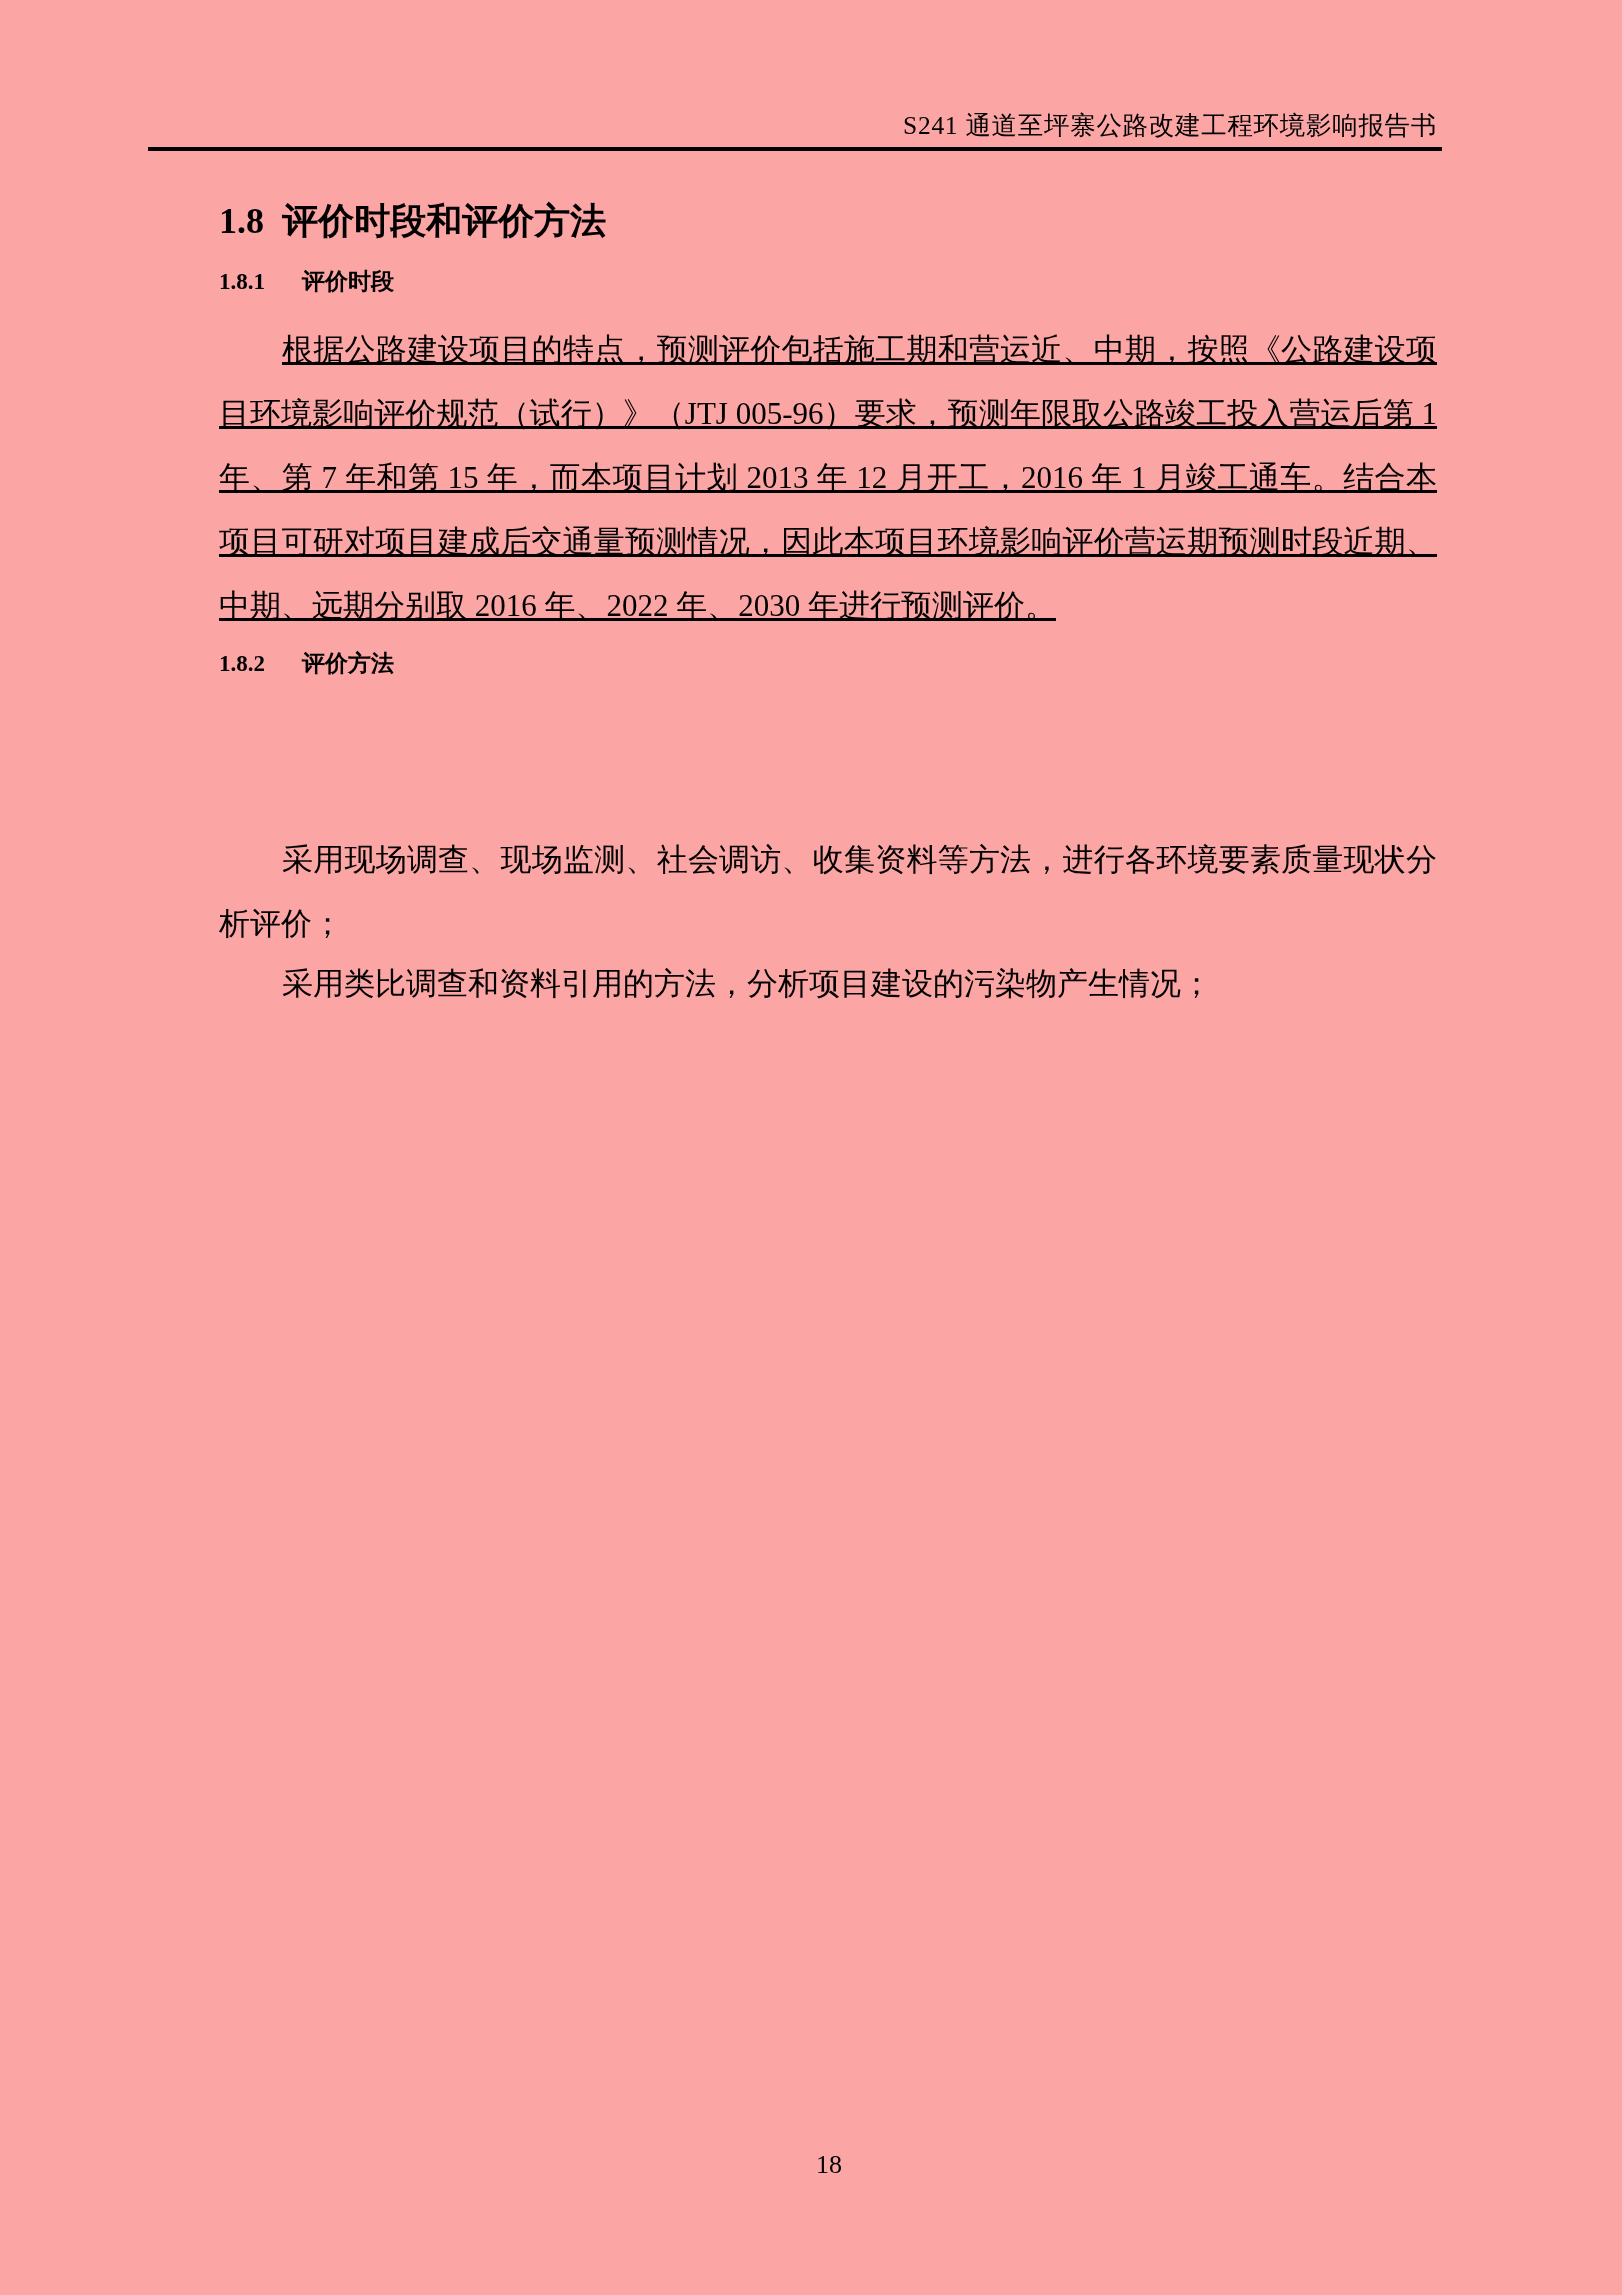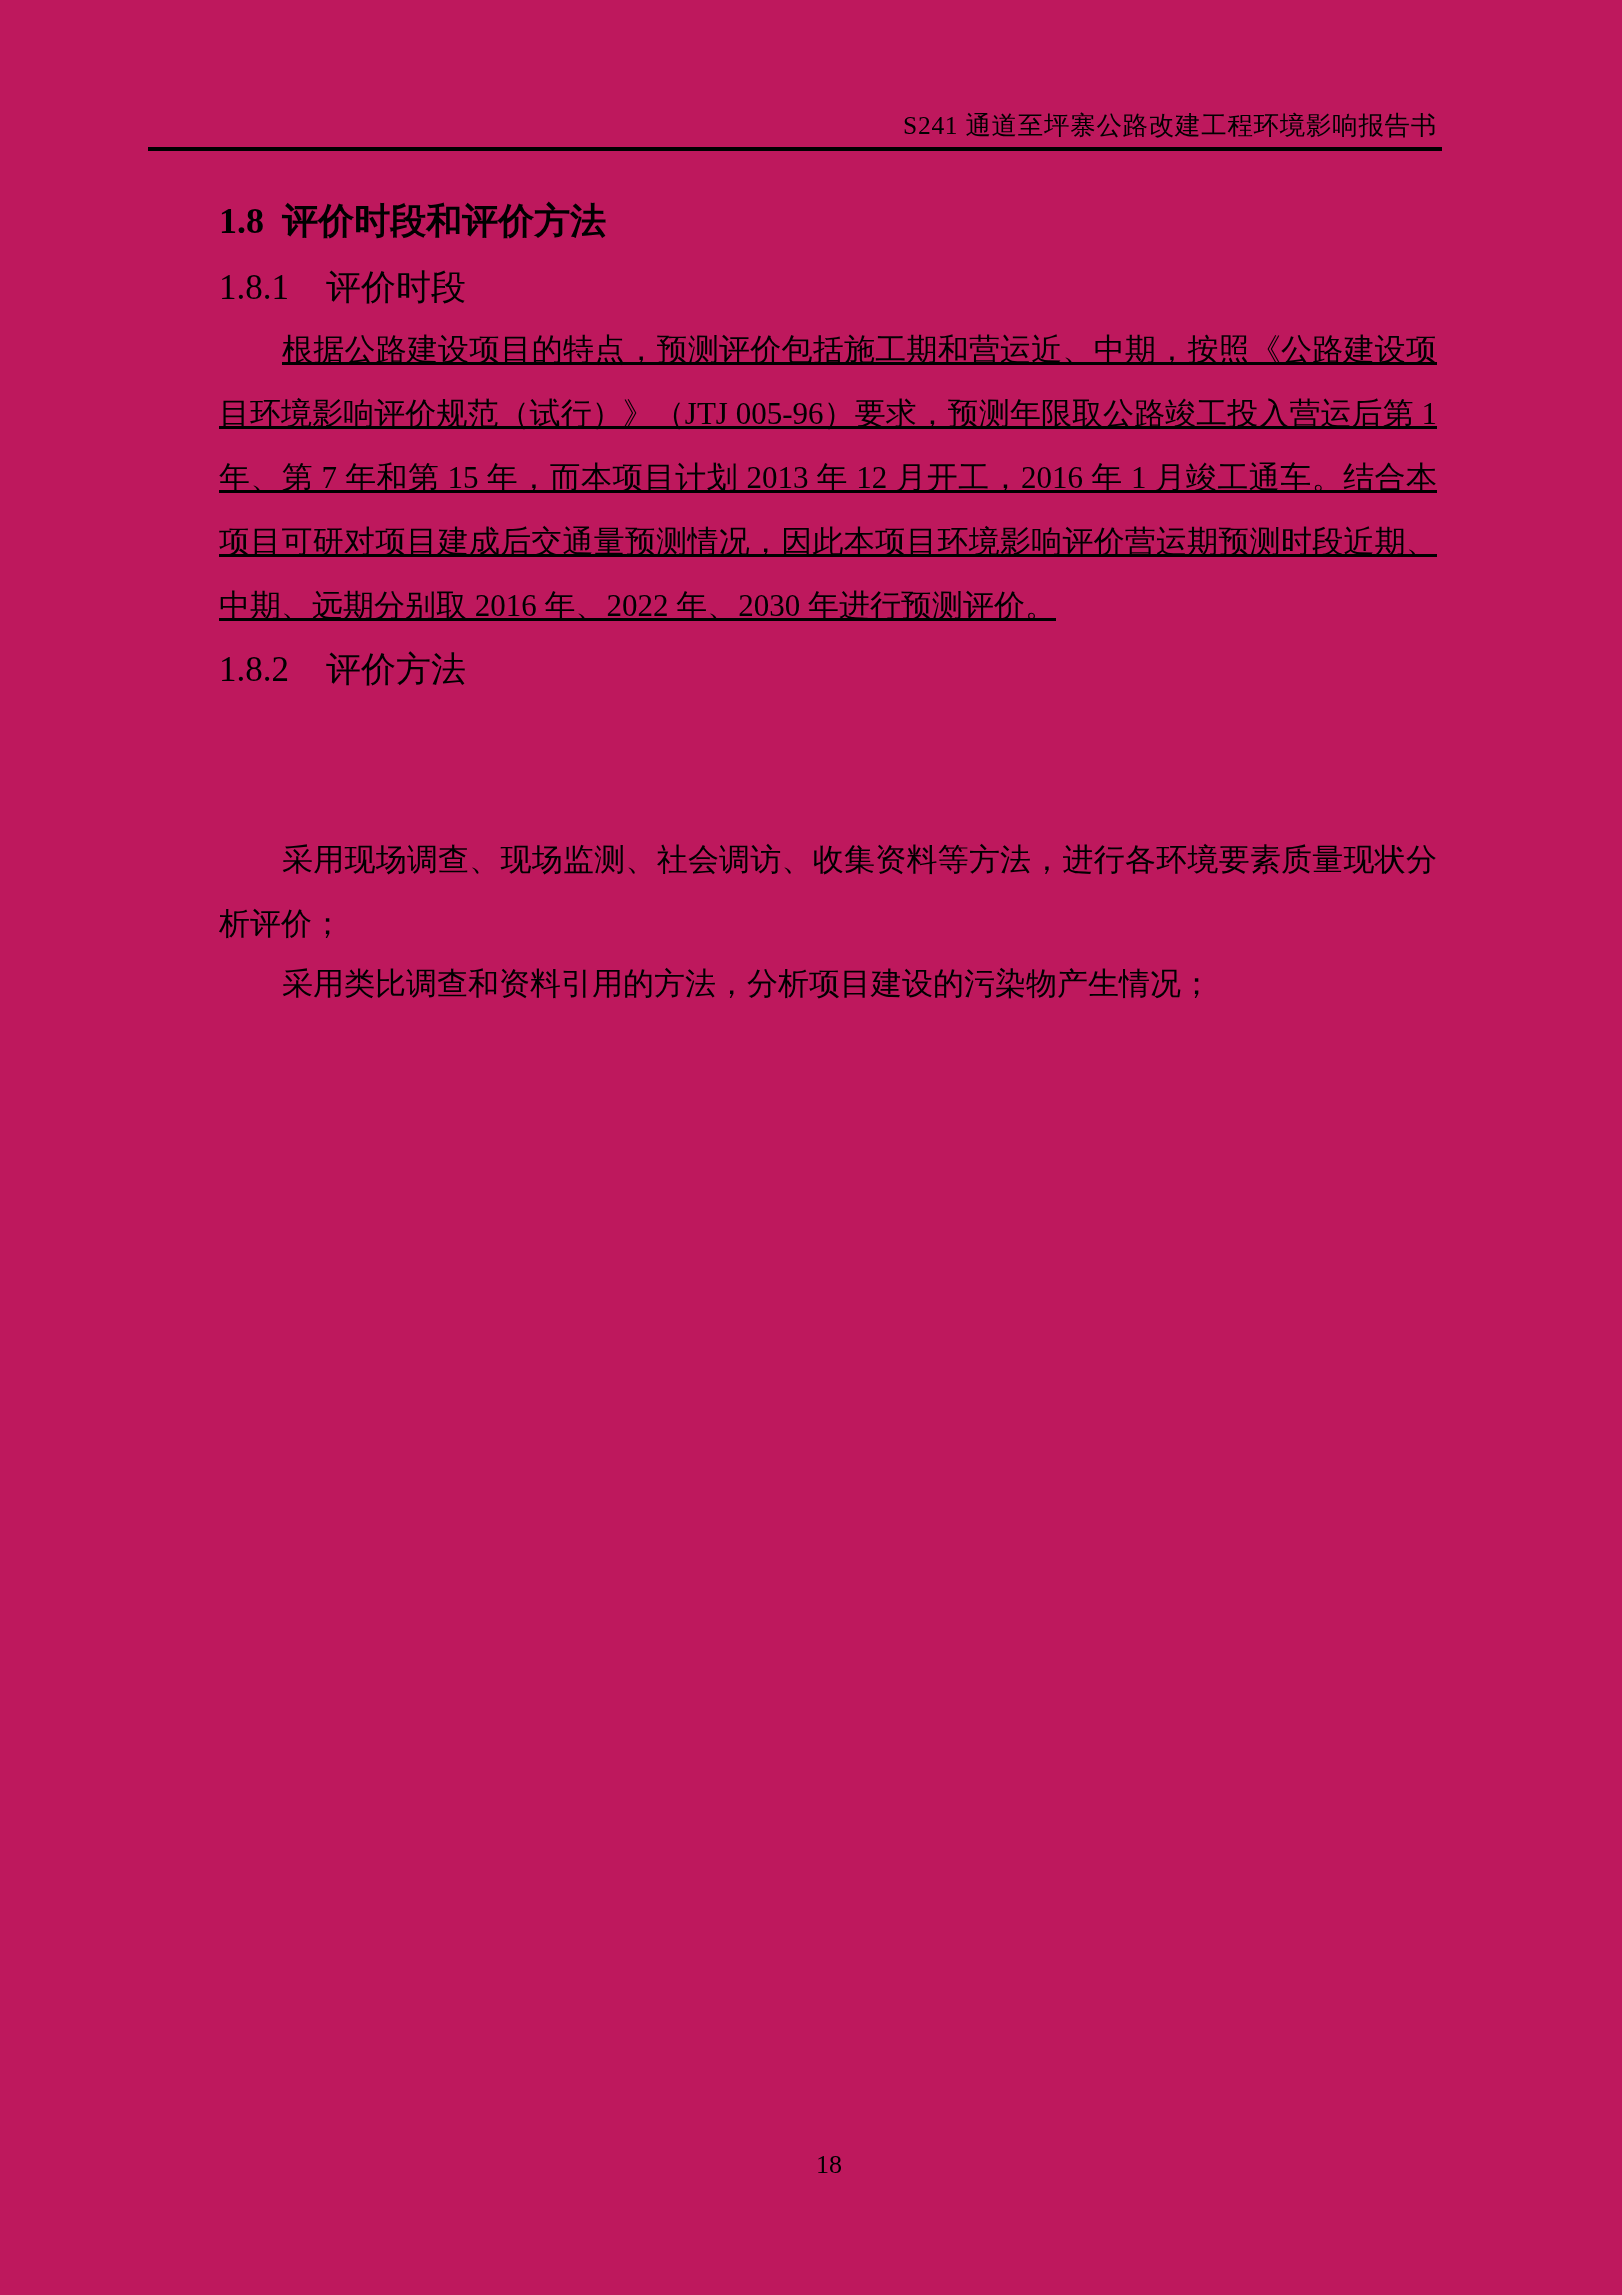--- a/index.html
+++ b/index.html
@@ -4,21 +4,21 @@
 <style>
   html, body {
     margin: 0;
     padding: 0;
     background: #ffffff;
   }
   .page {
     position: relative;
     width: 1622px;
     height: 2295px;
-    background: #be185d;
+    background: #fca5a5;
     color: #000000;
     font-family: "Liberation Serif", "DejaVu Serif", serif;
     overflow: hidden;
   }
   .running-header {
     position: absolute;
     top: 113px;
     left: 0;
     right: 185px;
     text-align: right;
@@ -42,21 +42,21 @@
     white-space: nowrap;
   }
   .h-18 { top: 203px; font-size: 36px; font-weight: bold; }
   .h-18 .h-num {
     font-family: "Liberation Serif", "DejaVu Serif", serif;
     margin-right: 18.3px;
   }
   .h-18 .h-title {
     font-family: "Liberation Sans", "DejaVu Sans", sans-serif;
   }
-  .h-sub { font-size: 35px; font-weight: normal; }
+  .h-sub { font-size: 23px; font-weight: bold; }
   .h-181 { top: 270px; }
   .h-182 { top: 652px; }
   .h-sub .h-num { margin-right: 37px; }
   .para {
     position: absolute;
     left: 219px;
     width: 1218px;
     font-size: 31px;
     line-height: 64px;
     text-align: justify;

